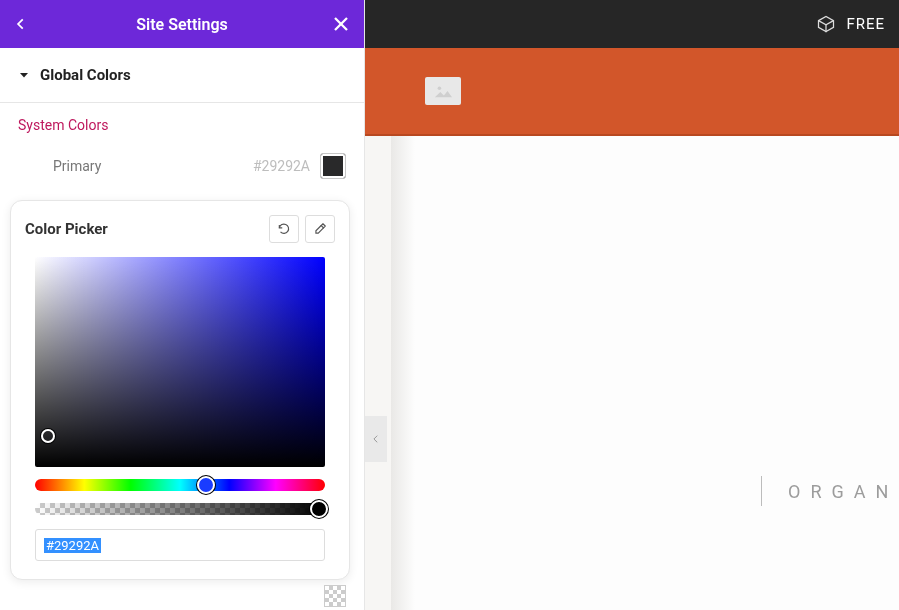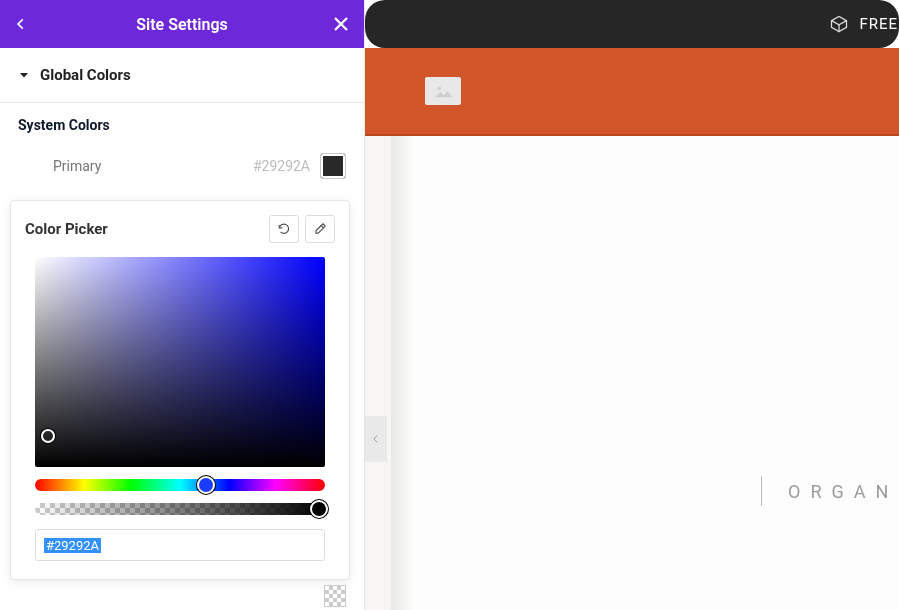--- a/index.html
+++ b/index.html
@@ -13,32 +13,32 @@
   }
   .sidebar-header .back { width: 20px; display:flex; align-items:center; justify-content:flex-start; cursor:pointer; }
   .sidebar-header .title { font-size: 16px; font-weight: 600; }
   .sidebar-header .close { width: 20px; display:flex; align-items:center; justify-content:flex-end; cursor:pointer; }
   .sidebar-header svg { stroke: #fff; }
   .section-row {
     display:flex; align-items:center; padding: 18px 18px; border-bottom:1px solid #e6e6e6;
   }
   .section-row .chev { margin-right: 10px; display:flex; }
   .section-row .label { font-size: 15px; font-weight: 700; color: #222; text-align: center; }
-  .subheader { padding: 14px 18px; font-size: 14px; font-weight: 700; color: #0f172a; }
+  .subheader { padding: 14px 18px; font-size: 14px; font-weight: 400; color: #be185d; }
   .color-row {
     display:flex; align-items:center; justify-content:space-between;
     padding: 6px 18px 10px 18px;
   }
   .color-row .name { font-size: 14px; color: #777; margin-left: 35px; }
   .color-row .right { display:flex; align-items:center; gap:10px; }
   .color-row .hex { font-size: 14px; color: #bdbdbd; }
   .swatch { width: 26px; height:26px; border-radius:3px; background:#29292A; border:1px solid #c7c7c7; box-shadow: inset 0 0 0 2px #fff; }
   .picker {
     position:absolute; left:10px; top:200px; width:340px; background:#fff;
-    border:1px solid #e6e6e6; border-radius:4px; box-shadow:0 2px 10px rgba(0,0,0,0.08);
+    border:1px solid #e6e6e6; border-radius:12px; box-shadow:0 2px 10px rgba(0,0,0,0.08);
     padding: 14px 14px 18px 14px;
   }
   .picker-head { display:flex; align-items:center; justify-content:space-between; margin-bottom:14px; }
   .picker-title { font-size:15px; font-weight:700; color:#333; }
   .picker-tools { display:flex; gap:6px; }
   .tool-btn { width:30px; height:28px; border:1px solid #ddd; border-radius:3px; background:#fff; display:flex; align-items:center; justify-content:center; cursor:pointer; }
   .sv-panel {
     width: 290px; height: 210px; position:relative; margin-left:10px;
     background:
       linear-gradient(to top, #000, rgba(0,0,0,0)),
@@ -82,21 +82,21 @@
     padding: 0 18px; color:#888; font-size:13px;
   }
   .bottom-swatch-wrap { display:flex; align-items:center; gap:8px; }
   .bottom-swatch { width:22px; height:22px; border:1px solid #ccc;
     background-image:
       linear-gradient(45deg, #ccc 25%, transparent 25%, transparent 75%, #ccc 75%),
       linear-gradient(45deg, #ccc 25%, transparent 25%, transparent 75%, #ccc 75%);
     background-size: 8px 8px; background-position: 0 0, 4px 4px; background-color:#fff; }
   
   .preview { flex:1; height:100%; display:flex; flex-direction:column; overflow:hidden; }
-  .topbar { height:48px; background:#262626; color:#fff; display:flex; align-items:center; justify-content:flex-end; padding:0 1px; gap:10px; font-size:15px; letter-spacing:1px;border-radius:20px; }
+  .topbar { height:48px; background:#262626; color:#fff; display:flex; align-items:center; justify-content:flex-end; padding:0 14px; gap:10px; font-size:15px; letter-spacing:1px; }
   .topbar svg { stroke:#ddd; }
   .orange { height:88px; background:#d2562a; border-bottom:2px solid #b84820; display:flex; align-items:center; padding-left:60px; }
   .img-ph { width:36px; height:28px; background:#e8e8e8; border-radius:2px; display:flex; align-items:center; justify-content:center; }
   .content { flex:1; position:relative; background:#f7f6f4; overflow:hidden; }
   .paper {
     position:absolute; top:0; left:26px; right:-40px; bottom:-40px;
     background: linear-gradient(to right, #e9e8e6 0, #fdfdfd 24px, #fdfdfd calc(100% - 40px), #ecebe9 100%);
   }
   .headline {
     position:absolute; left:188px; top:150px;

